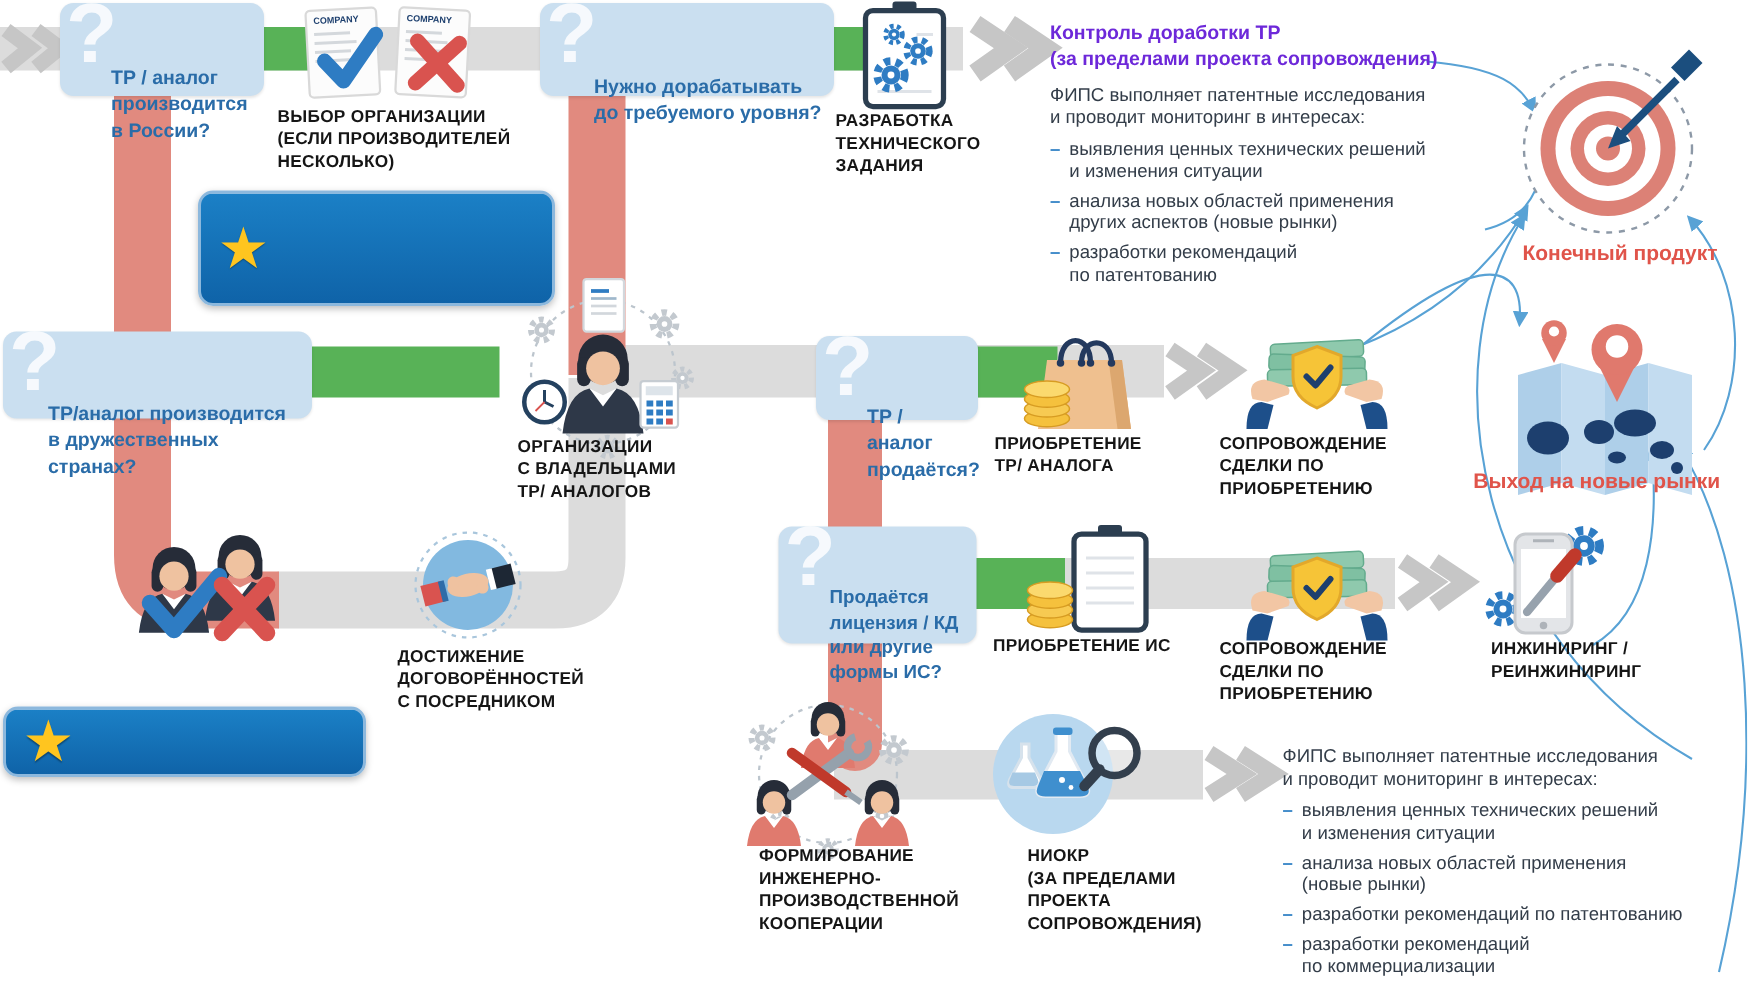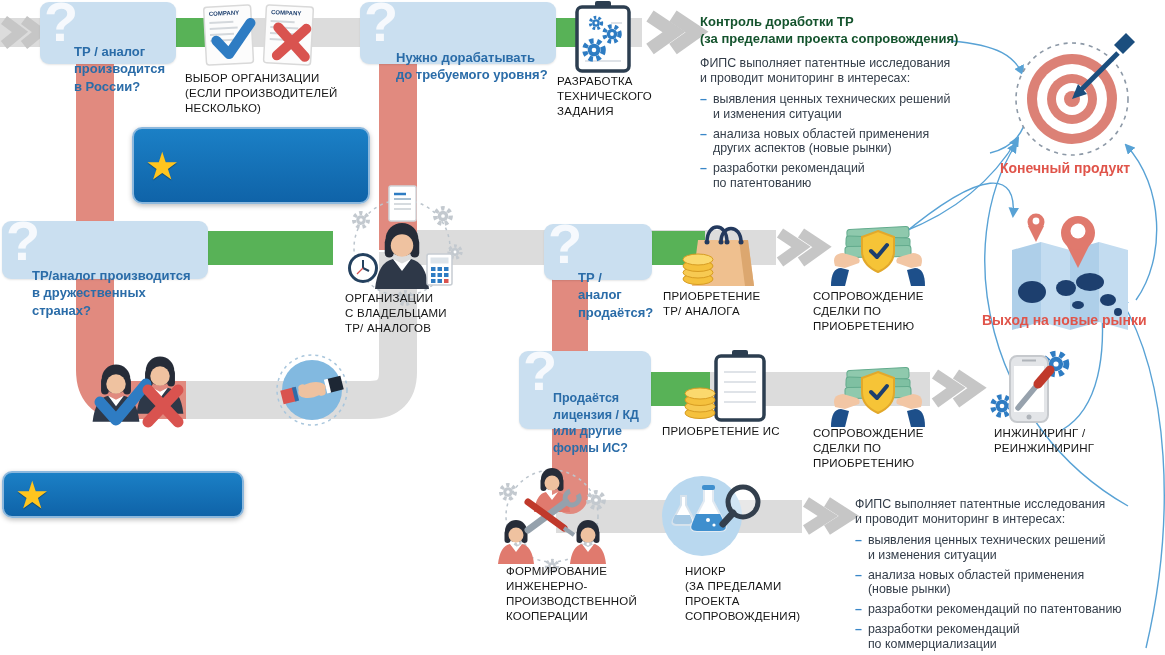--- a/index.html
+++ b/index.html
@@ -1,34 +1,34 @@
 <!DOCTYPE html>
 <html><head>
 <meta charset="utf-8">
 <style>
   html,body{margin:0;padding:0;background:#fff}
   #stage{position:relative;width:1165px;height:655px;background:#fff;overflow:hidden;
          font-family:"Liberation Sans",sans-serif;}
   #bg{position:absolute;left:0;top:0}
-  .lbl{position:absolute;font-weight:normal;font-size:11.5px;line-height:1.3;color:#151515;white-space:pre-line;letter-spacing:.2px}
+  .lbl{position:absolute;font-weight:bold;font-size:11.5px;line-height:1.3;color:#151515;white-space:pre-line;letter-spacing:.2px}
   .qbox{position:absolute;background:#cadff0;border-radius:9px;color:#2a6ca8;font-weight:bold;
         font-size:13px;line-height:1.32;white-space:pre-line;box-sizing:border-box;box-shadow:0 1px 2px rgba(0,0,0,.10)}
   .qmark{position:absolute;left:4px;top:-8px;font-size:56px;font-weight:bold;color:rgba(255,255,255,.82);line-height:1}
   .bluebox{position:absolute;background:linear-gradient(180deg,#1b80c6,#0f63a8);border:2px solid #8cb8dd;
         border-radius:10px;color:#fff;font-weight:bold;font-size:12.5px;line-height:1.42;white-space:pre-line;
         box-sizing:border-box;box-shadow:0 2px 5px rgba(0,0,0,.25)}
   .star{position:absolute;left:13px;top:50%;transform:translateY(-50%);font-size:34px;color:#ffc51f;line-height:1;
         text-shadow:0 1px 1px rgba(0,0,0,.35)}
   .fips{position:absolute;color:#333d49;font-size:12.4px;line-height:1.2}
   .fh{font-weight:normal;white-space:pre-line;margin:0 0 6px 0}
   .frow{display:flex;gap:6px;margin:0 0 5px 0}
   .fdash{color:#3a87c8;font-weight:bold;flex:0 0 auto}
   .ftext{white-space:pre-line}
-  .bluenote{position:absolute;color:#14532d;font-weight:bold;font-size:13px;line-height:1.3;white-space:pre-line}
-  .rednote{position:absolute;color:#e0544a;font-weight:bold;font-size:14px;text-align:left;white-space:pre-line}
+  .bluenote{position:absolute;color:#6d28d9;font-weight:bold;font-size:13px;line-height:1.3;white-space:pre-line}
+  .rednote{position:absolute;color:#e0544a;font-weight:bold;font-size:14px;text-align:center;white-space:pre-line}
 </style>
 </head>
 <body>
 
 <div id="stage">
 
 <svg id="bg" width="1165" height="655" viewBox="0 0 1165 655">
   <defs>
     <marker id="arr" viewBox="0 0 10 10" refX="8" refY="5" markerWidth="7.5" markerHeight="7.5" orient="auto-start-reverse">
       <path d="M0,0 L10,5 L0,10 z" fill="#58a2d5"></path>
@@ -363,20 +363,23 @@
 ТР/ АНАЛОГА</div>
 <div class="lbl" style="left:813px;top:289px">СОПРОВОЖДЕНИЕ
 СДЕЛКИ ПО
 ПРИОБРЕТЕНИЮ</div>
 <div class="lbl" style="left:662px;top:424px">ПРИОБРЕТЕНИЕ ИС</div>
 <div class="lbl" style="left:813px;top:426px">СОПРОВОЖДЕНИЕ
 СДЕЛКИ ПО
 ПРИОБРЕТЕНИЮ</div>
 <div class="lbl" style="left:994px;top:426px">ИНЖИНИРИНГ /
 РЕИНЖИНИРИНГ</div>
+<div class="lbl" style="left:265px;top:431px">ДОСТИЖЕНИЕ
+ДОГОВОРЁННОСТЕЙ
+С ПОСРЕДНИКОМ</div>
 <div class="lbl" style="left:685px;top:564px">НИОКР
 (ЗА ПРЕДЕЛАМИ
 ПРОЕКТА
 СОПРОВОЖДЕНИЯ)</div>
 <div class="lbl" style="left:506px;top:564px">ФОРМИРОВАНИЕ
 ИНЖЕНЕРНО-
 ПРОИЗВОДСТВЕННОЙ
 КООПЕРАЦИИ</div>
 
 <div class="rednote" style="left:1000px;top:160px;width:160px">Конечный продукт</div>

